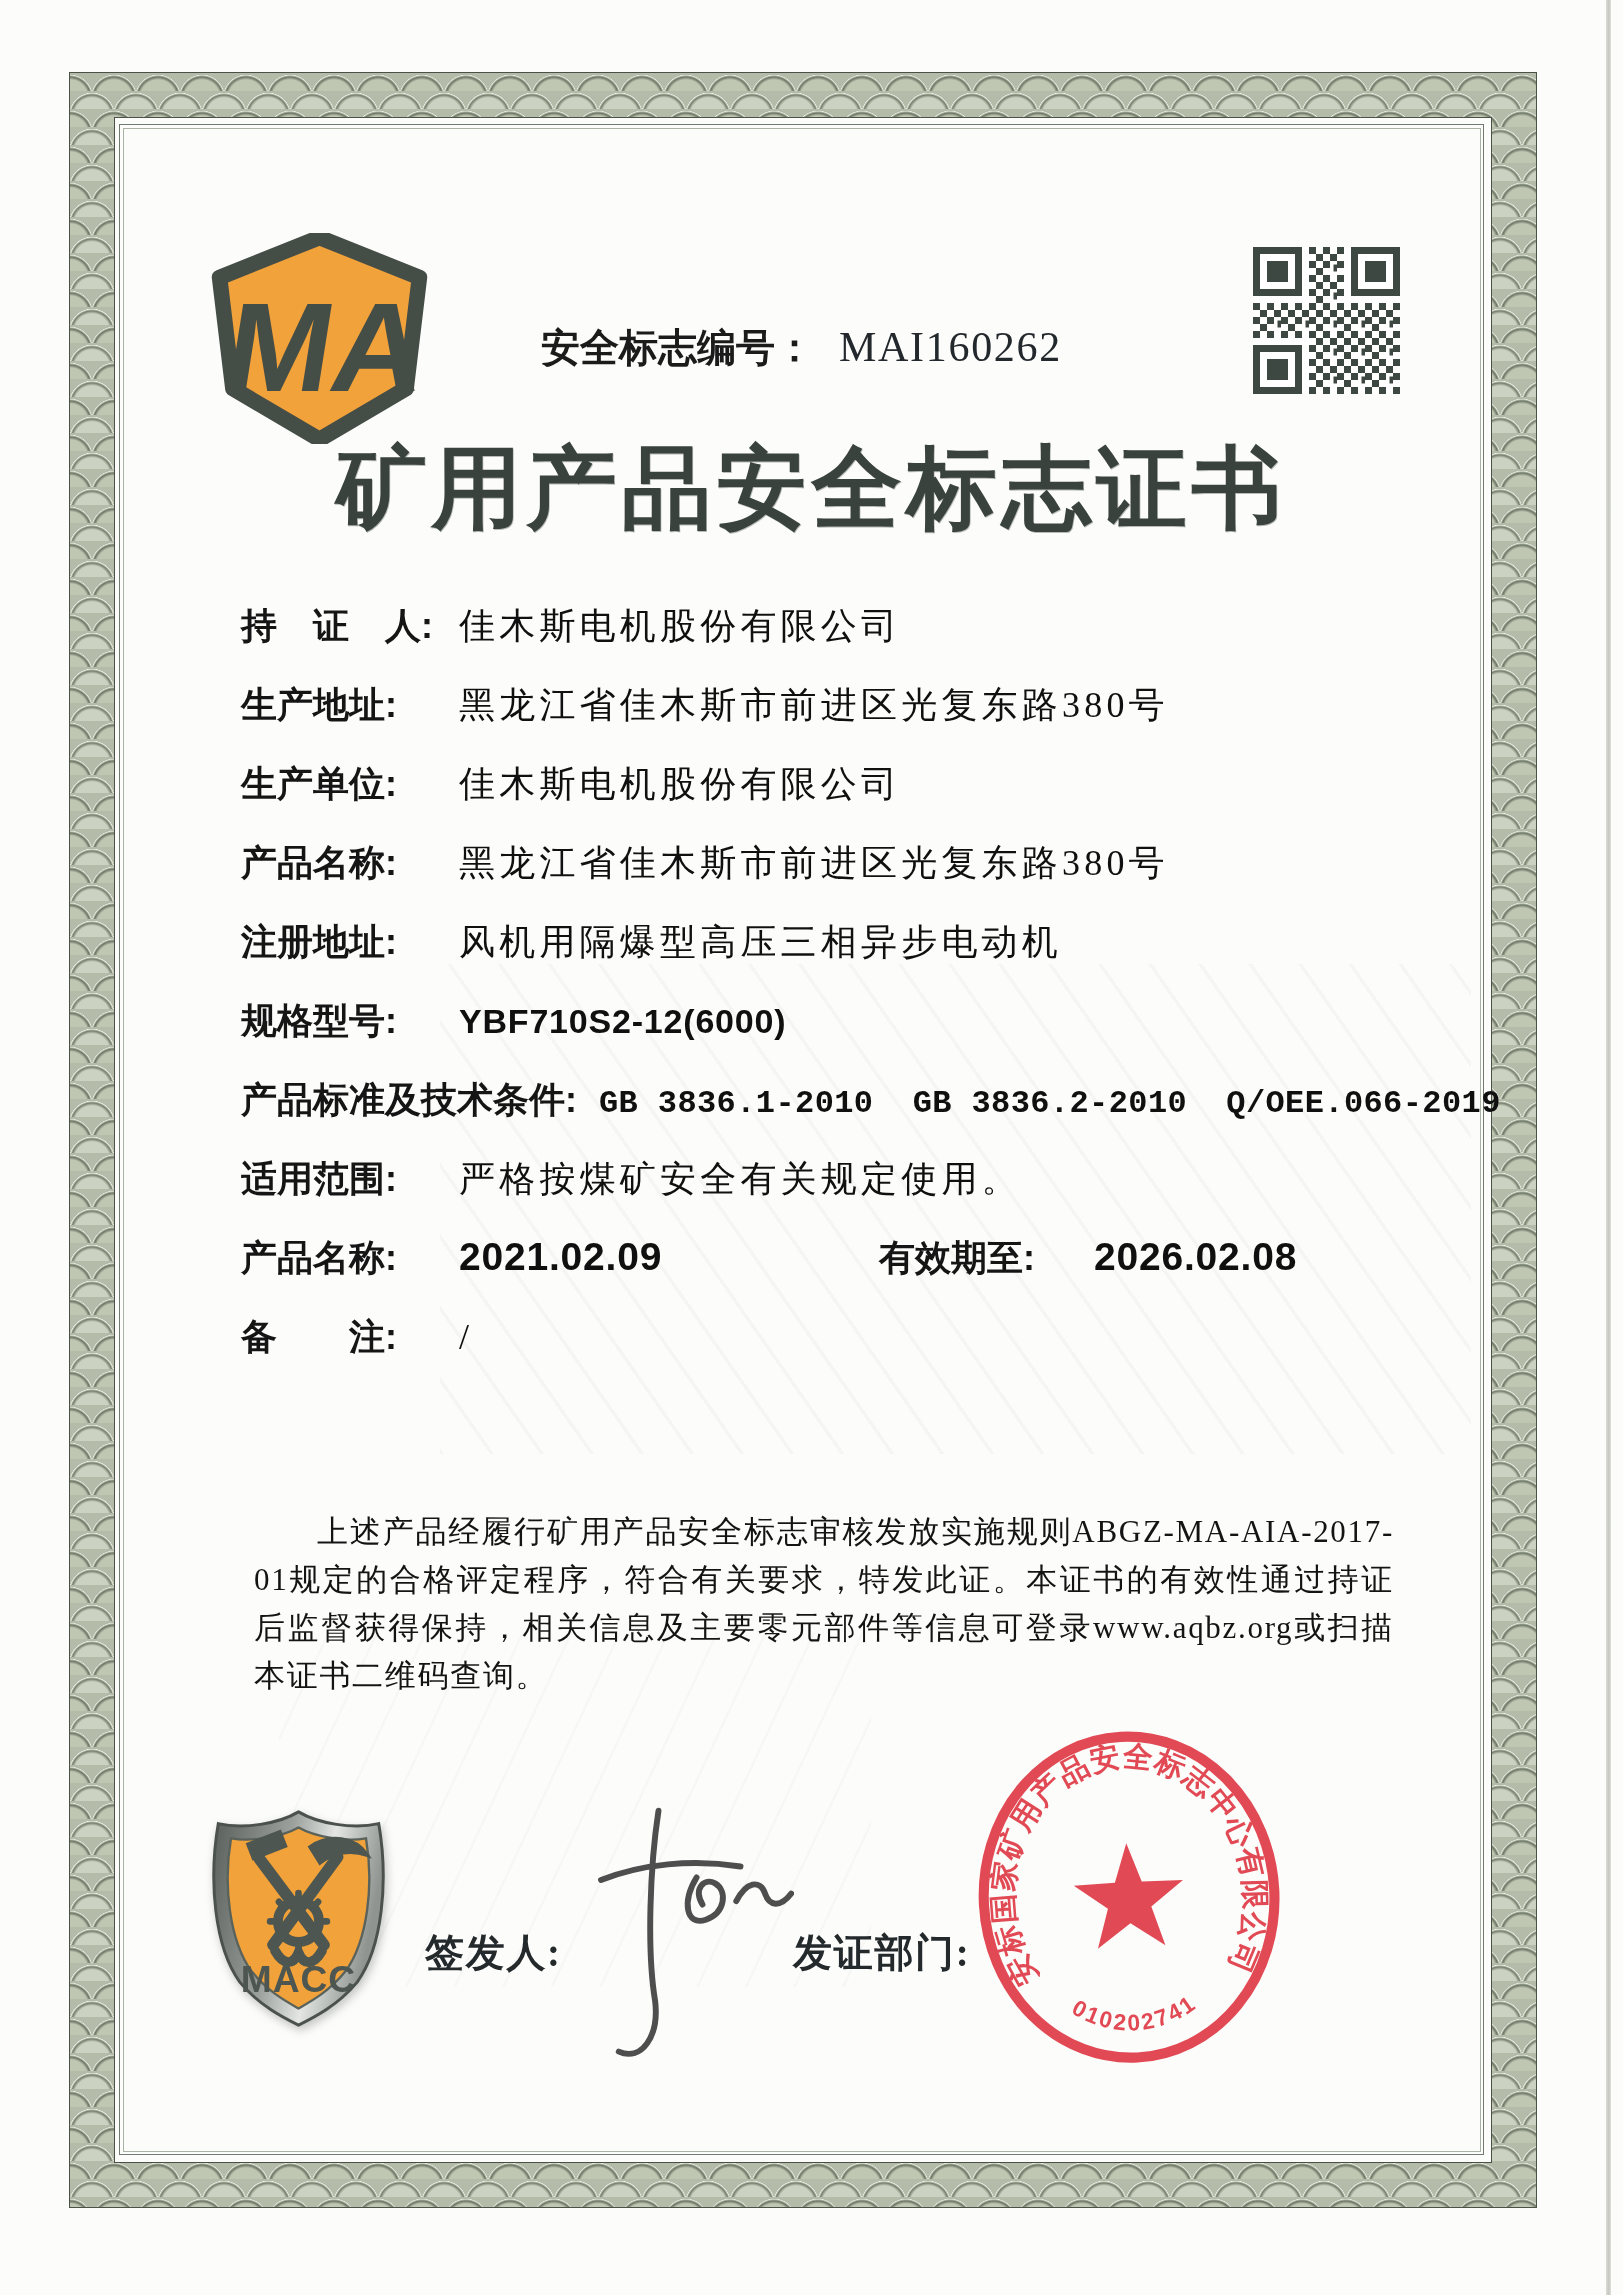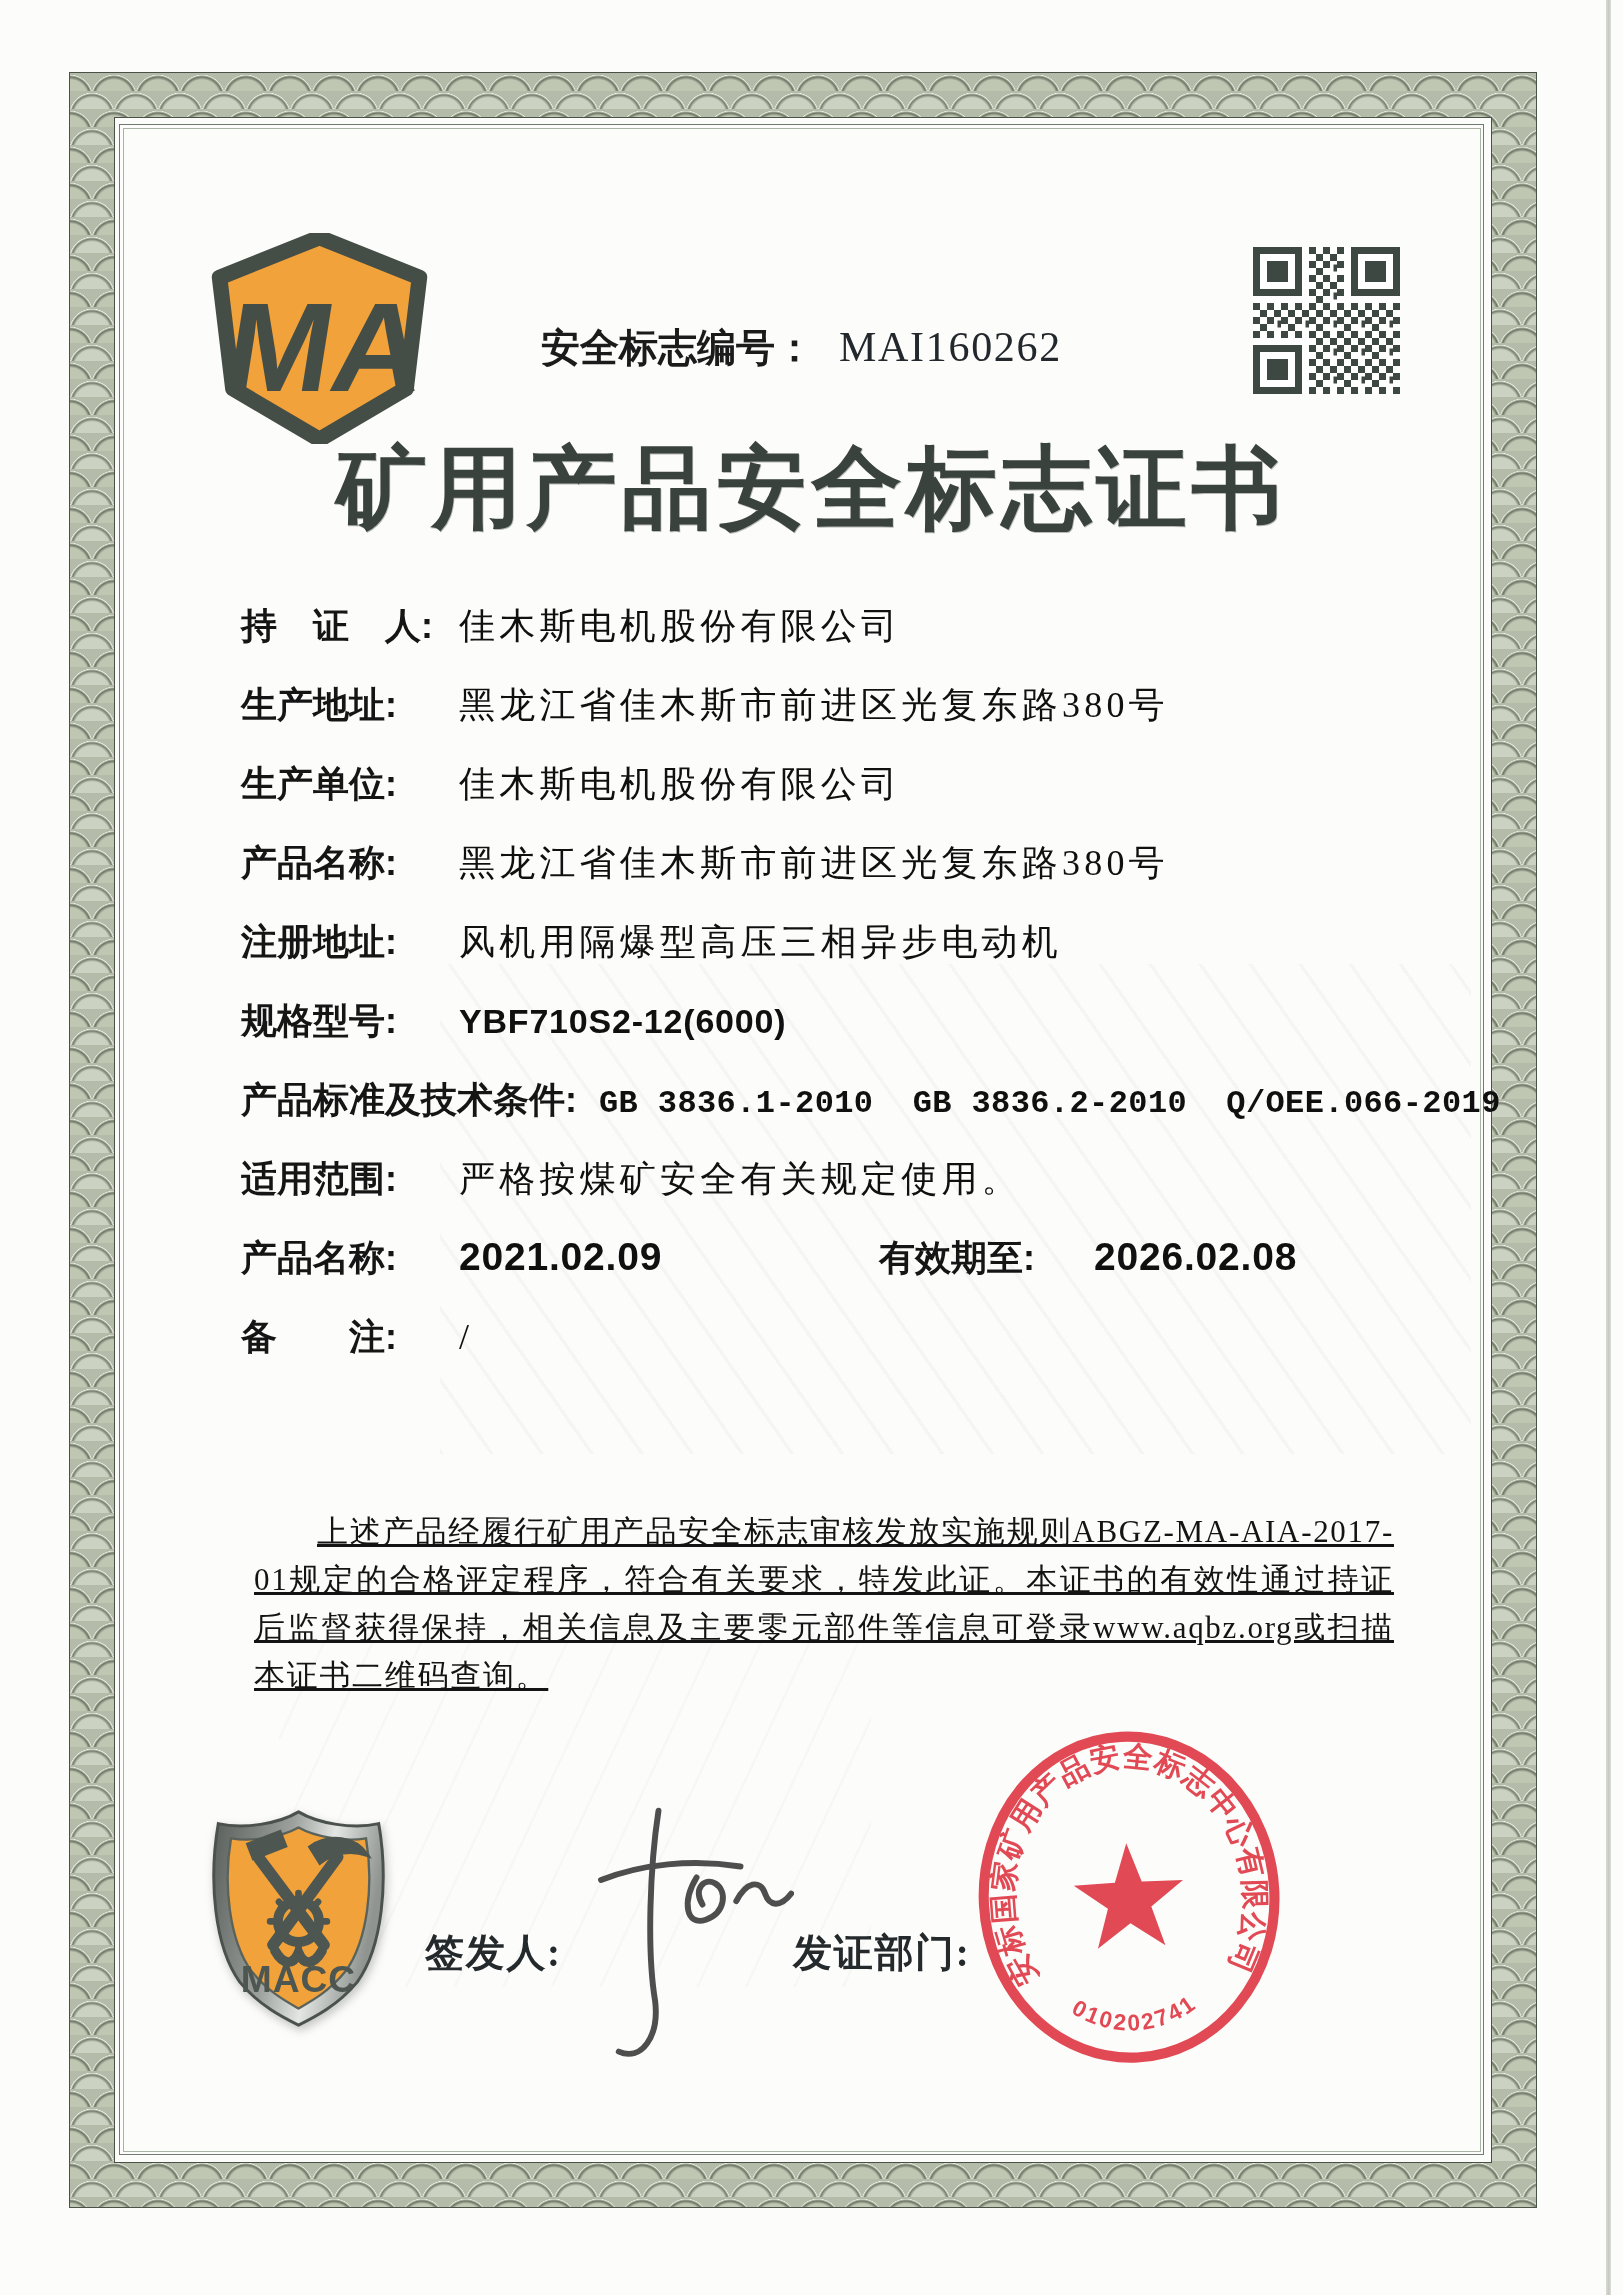--- a/index.html
+++ b/index.html
@@ -47,21 +47,21 @@
   .fvalue.num{font-family:"Liberation Sans",sans-serif;font-weight:bold;letter-spacing:0.8px;font-size:34px;}
   .row.wide .flabel{width:auto;margin-right:22px;}
   .row.wide .fvalue{font-family:Liberation Mono, monospace;font-weight:bold;font-size:32px;letter-spacing:0.4px;}
   .row.dates .fvalue{font-family:"Liberation Sans",sans-serif;font-weight:bold;font-size:39px;letter-spacing:0.8px;width:279px;}
   .flabel.mid{width:auto;margin-left:141px;margin-right:59px;}
   .row.dates .fvalue.second{width:auto;}
 
   
   .para{position:absolute;left:254px;top:1508px;width:1140px;
         font-family:"Liberation Serif",serif;font-size:31px;line-height:48px;
-        text-align:justify;text-indent:63px;letter-spacing:1.7px;color:#141414;text-decoration:underline;}
+        text-align:justify;text-indent:63px;letter-spacing:1.7px;color:#141414;}
 
   
   .macc{position:absolute;left:198px;top:1806px;width:201px;height:225px;filter:drop-shadow(2.5px 4.2px 5px rgba(90,95,90,.35));}
   .signer-label,.issuer-label{position:absolute;top:1926px;
         font-family:"Liberation Serif",serif;font-weight:bold;font-size:39px;color:#24292c;letter-spacing:1.7px;}
   .signer-label{left:425px;}
   .issuer-label{left:793px;}
   .signature{position:absolute;left:523px;top:1798px;width:271px;height:279px;}
   .stamp{position:absolute;left:964px;top:1713px;width:330px;height:365px;transform:rotate(-3deg);opacity:.93;}
 </style>

